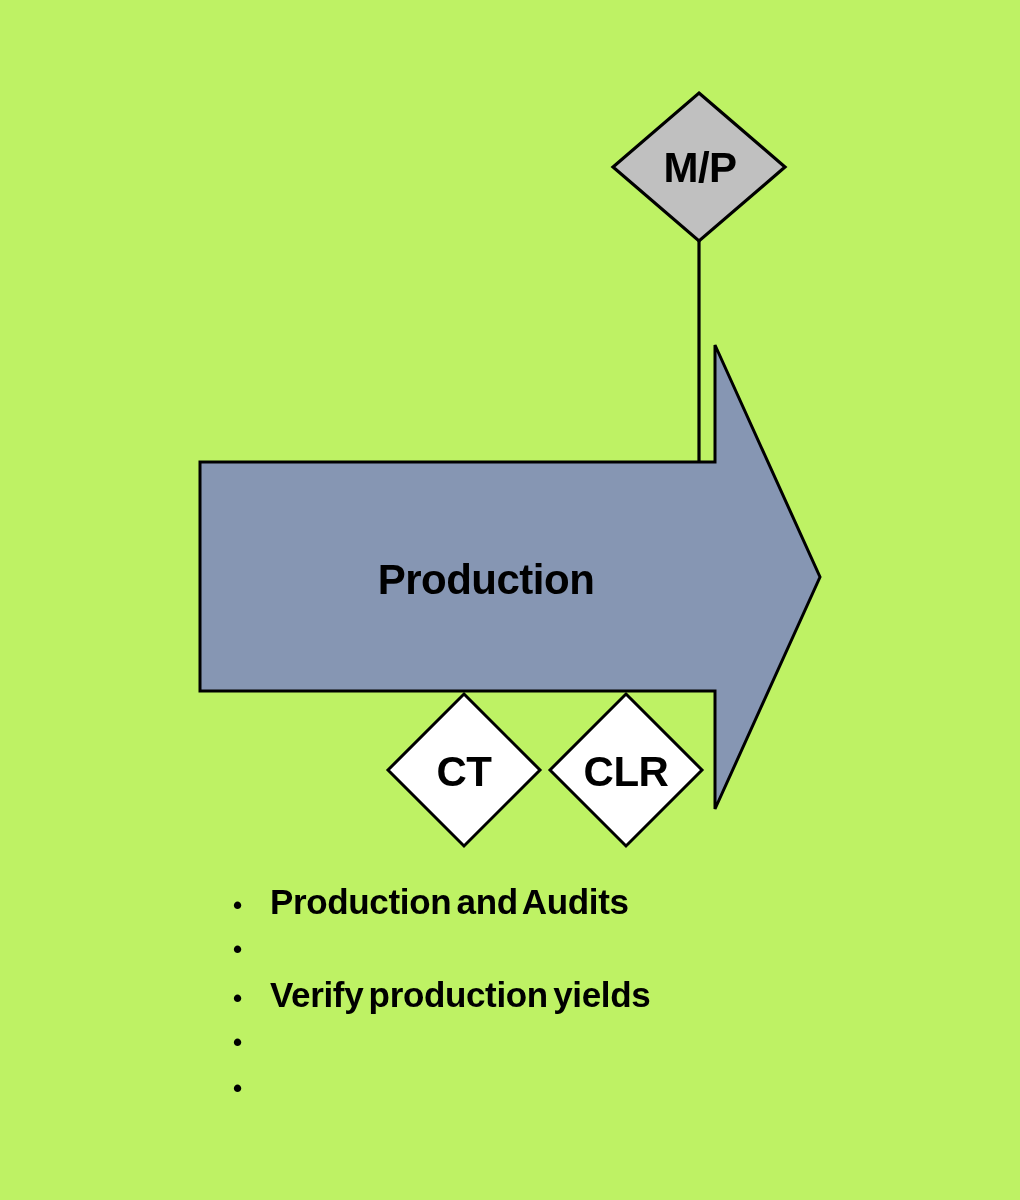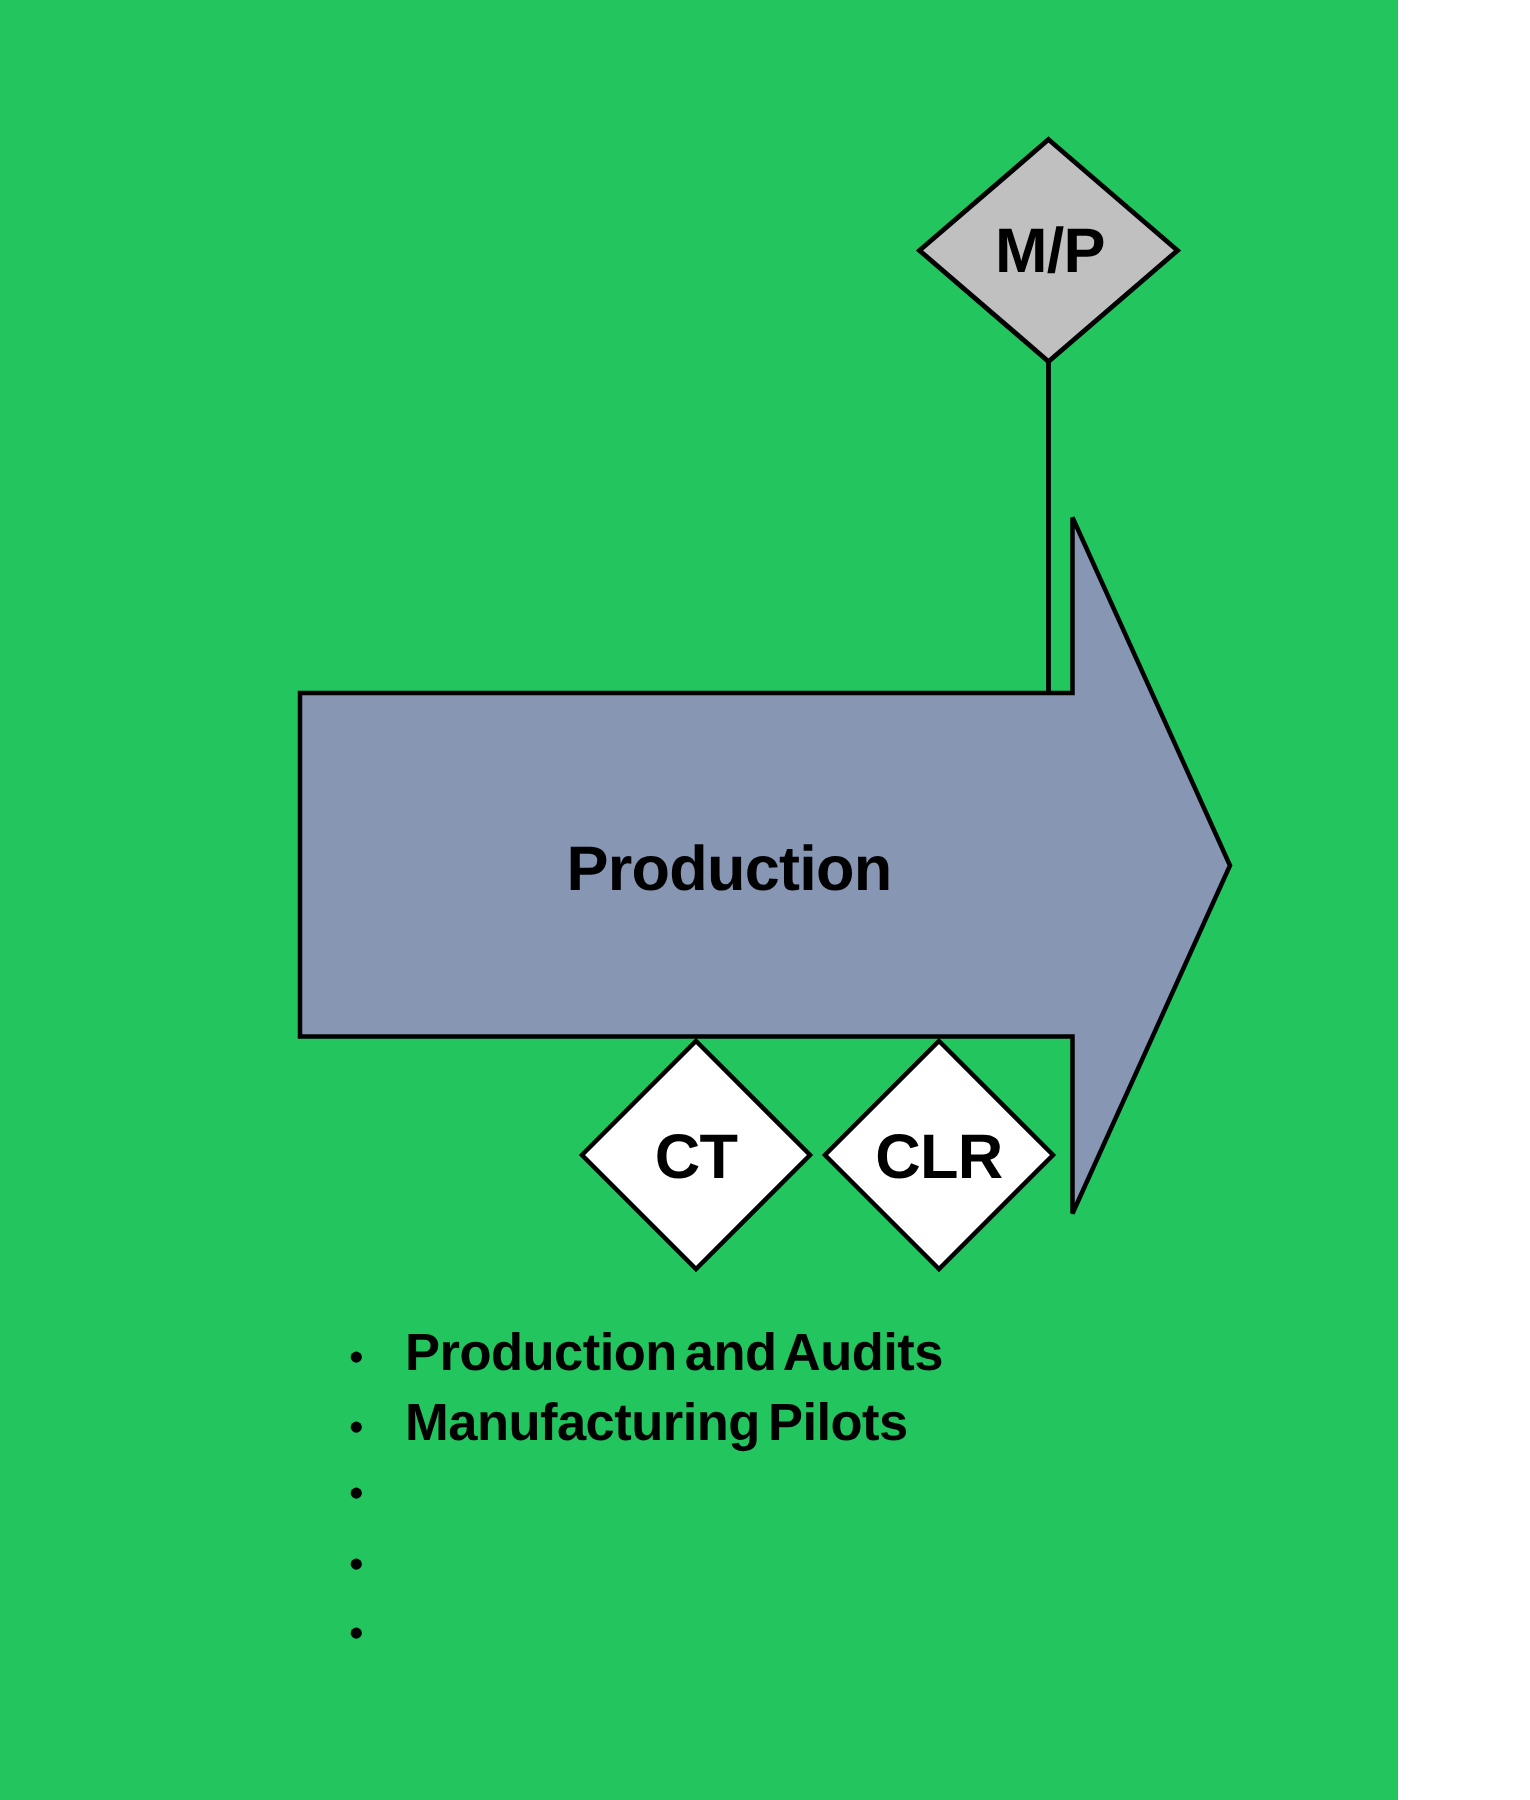--- a/index.html
+++ b/index.html
@@ -2,23 +2,23 @@
 <html><head>
 <meta charset="utf-8">
 <style>
   html, body {
     margin: 0;
     padding: 0;
     background: #ffffff;
   }
   .canvas {
     position: relative;
-    width: 932px;
+    width: 1020px;
     height: 1200px;
-    background: #22c55e;
+    background: #bef264;
     overflow: hidden;
     font-family: "Liberation Sans", sans-serif;
   }
   .diagram-svg {
     position: absolute;
     left: 0;
     top: 0;
     width: 1020px;
     height: 1200px;
   }
@@ -90,24 +90,24 @@
     <text class="svg-label label-clr" x="626" y="771" dominant-baseline="central" fill="#000000">CLR</text>
   </svg>
 
   <ul class="bullet-list">
     <li>
       <span class="bullet-marker">•</span>
       <span>Production and Audits</span>
     </li>
     <li>
       <span class="bullet-marker">•</span>
-      <span>Manufacturing Pilots</span>
     </li>
     <li>
       <span class="bullet-marker">•</span>
+      <span>Verify production yields</span>
     </li>
     <li>
       <span class="bullet-marker">•</span>
     </li>
     <li>
       <span class="bullet-marker">•</span>
     </li>
   </ul>
 
 </div>

